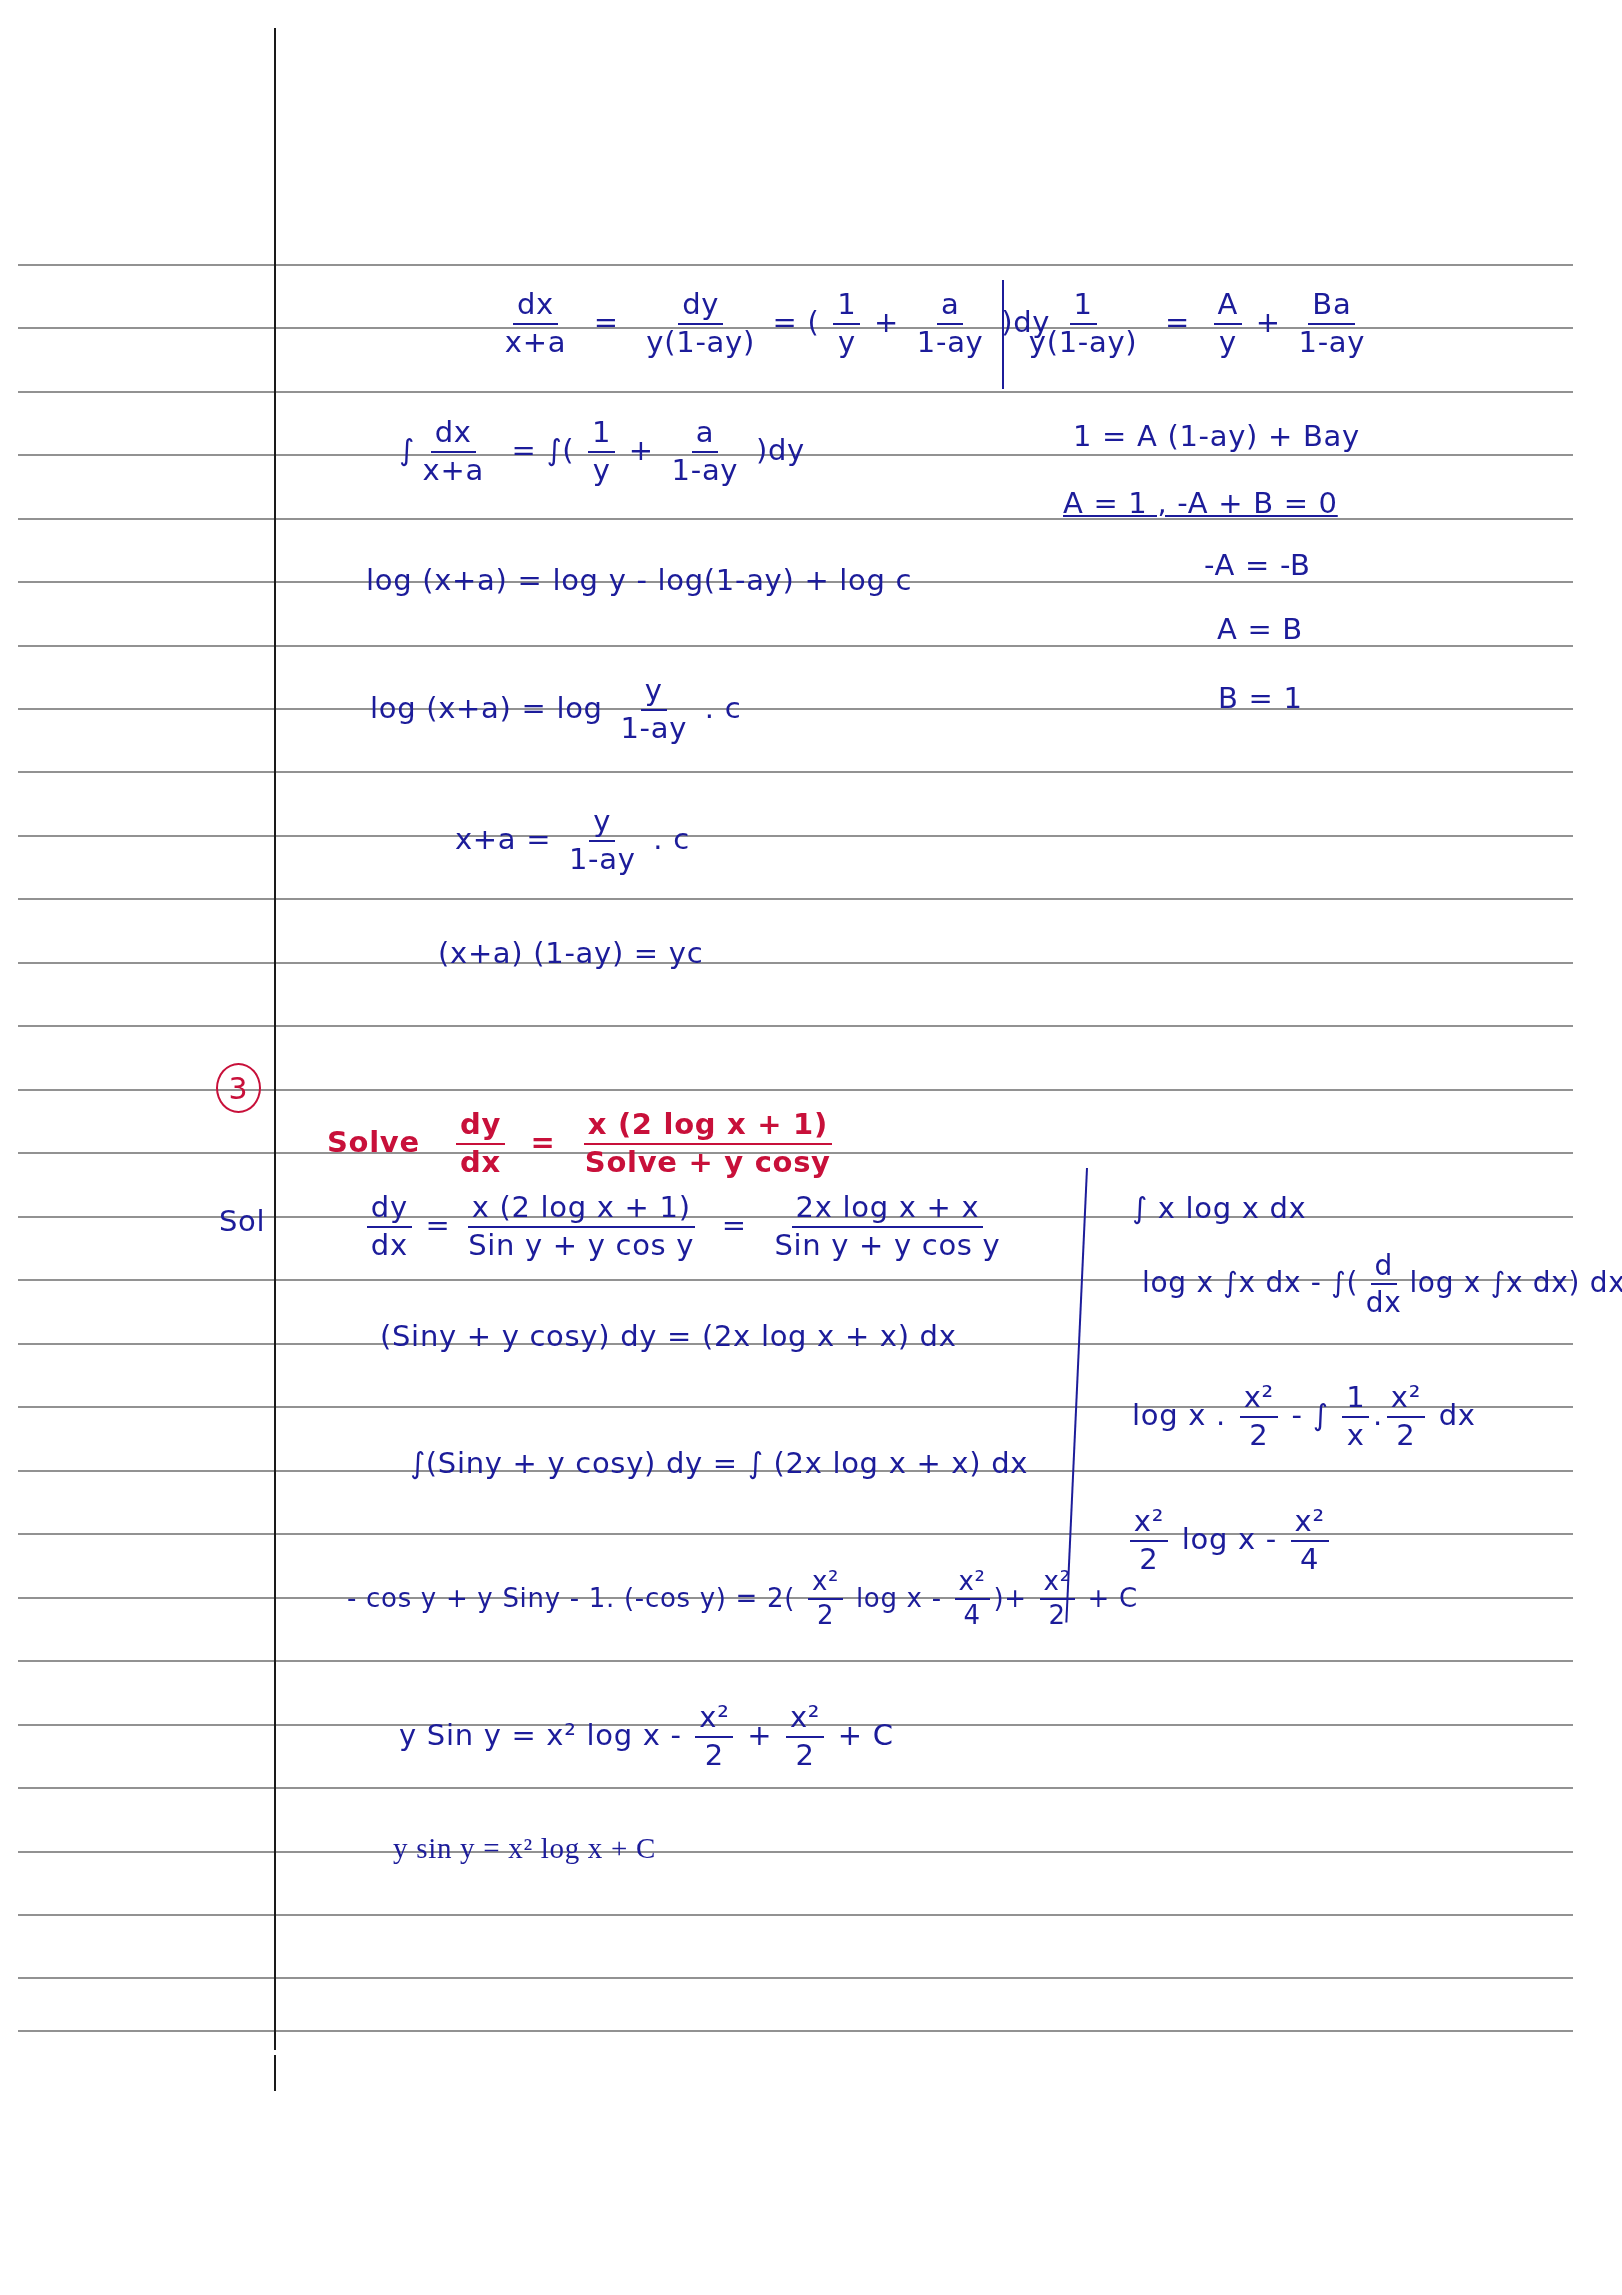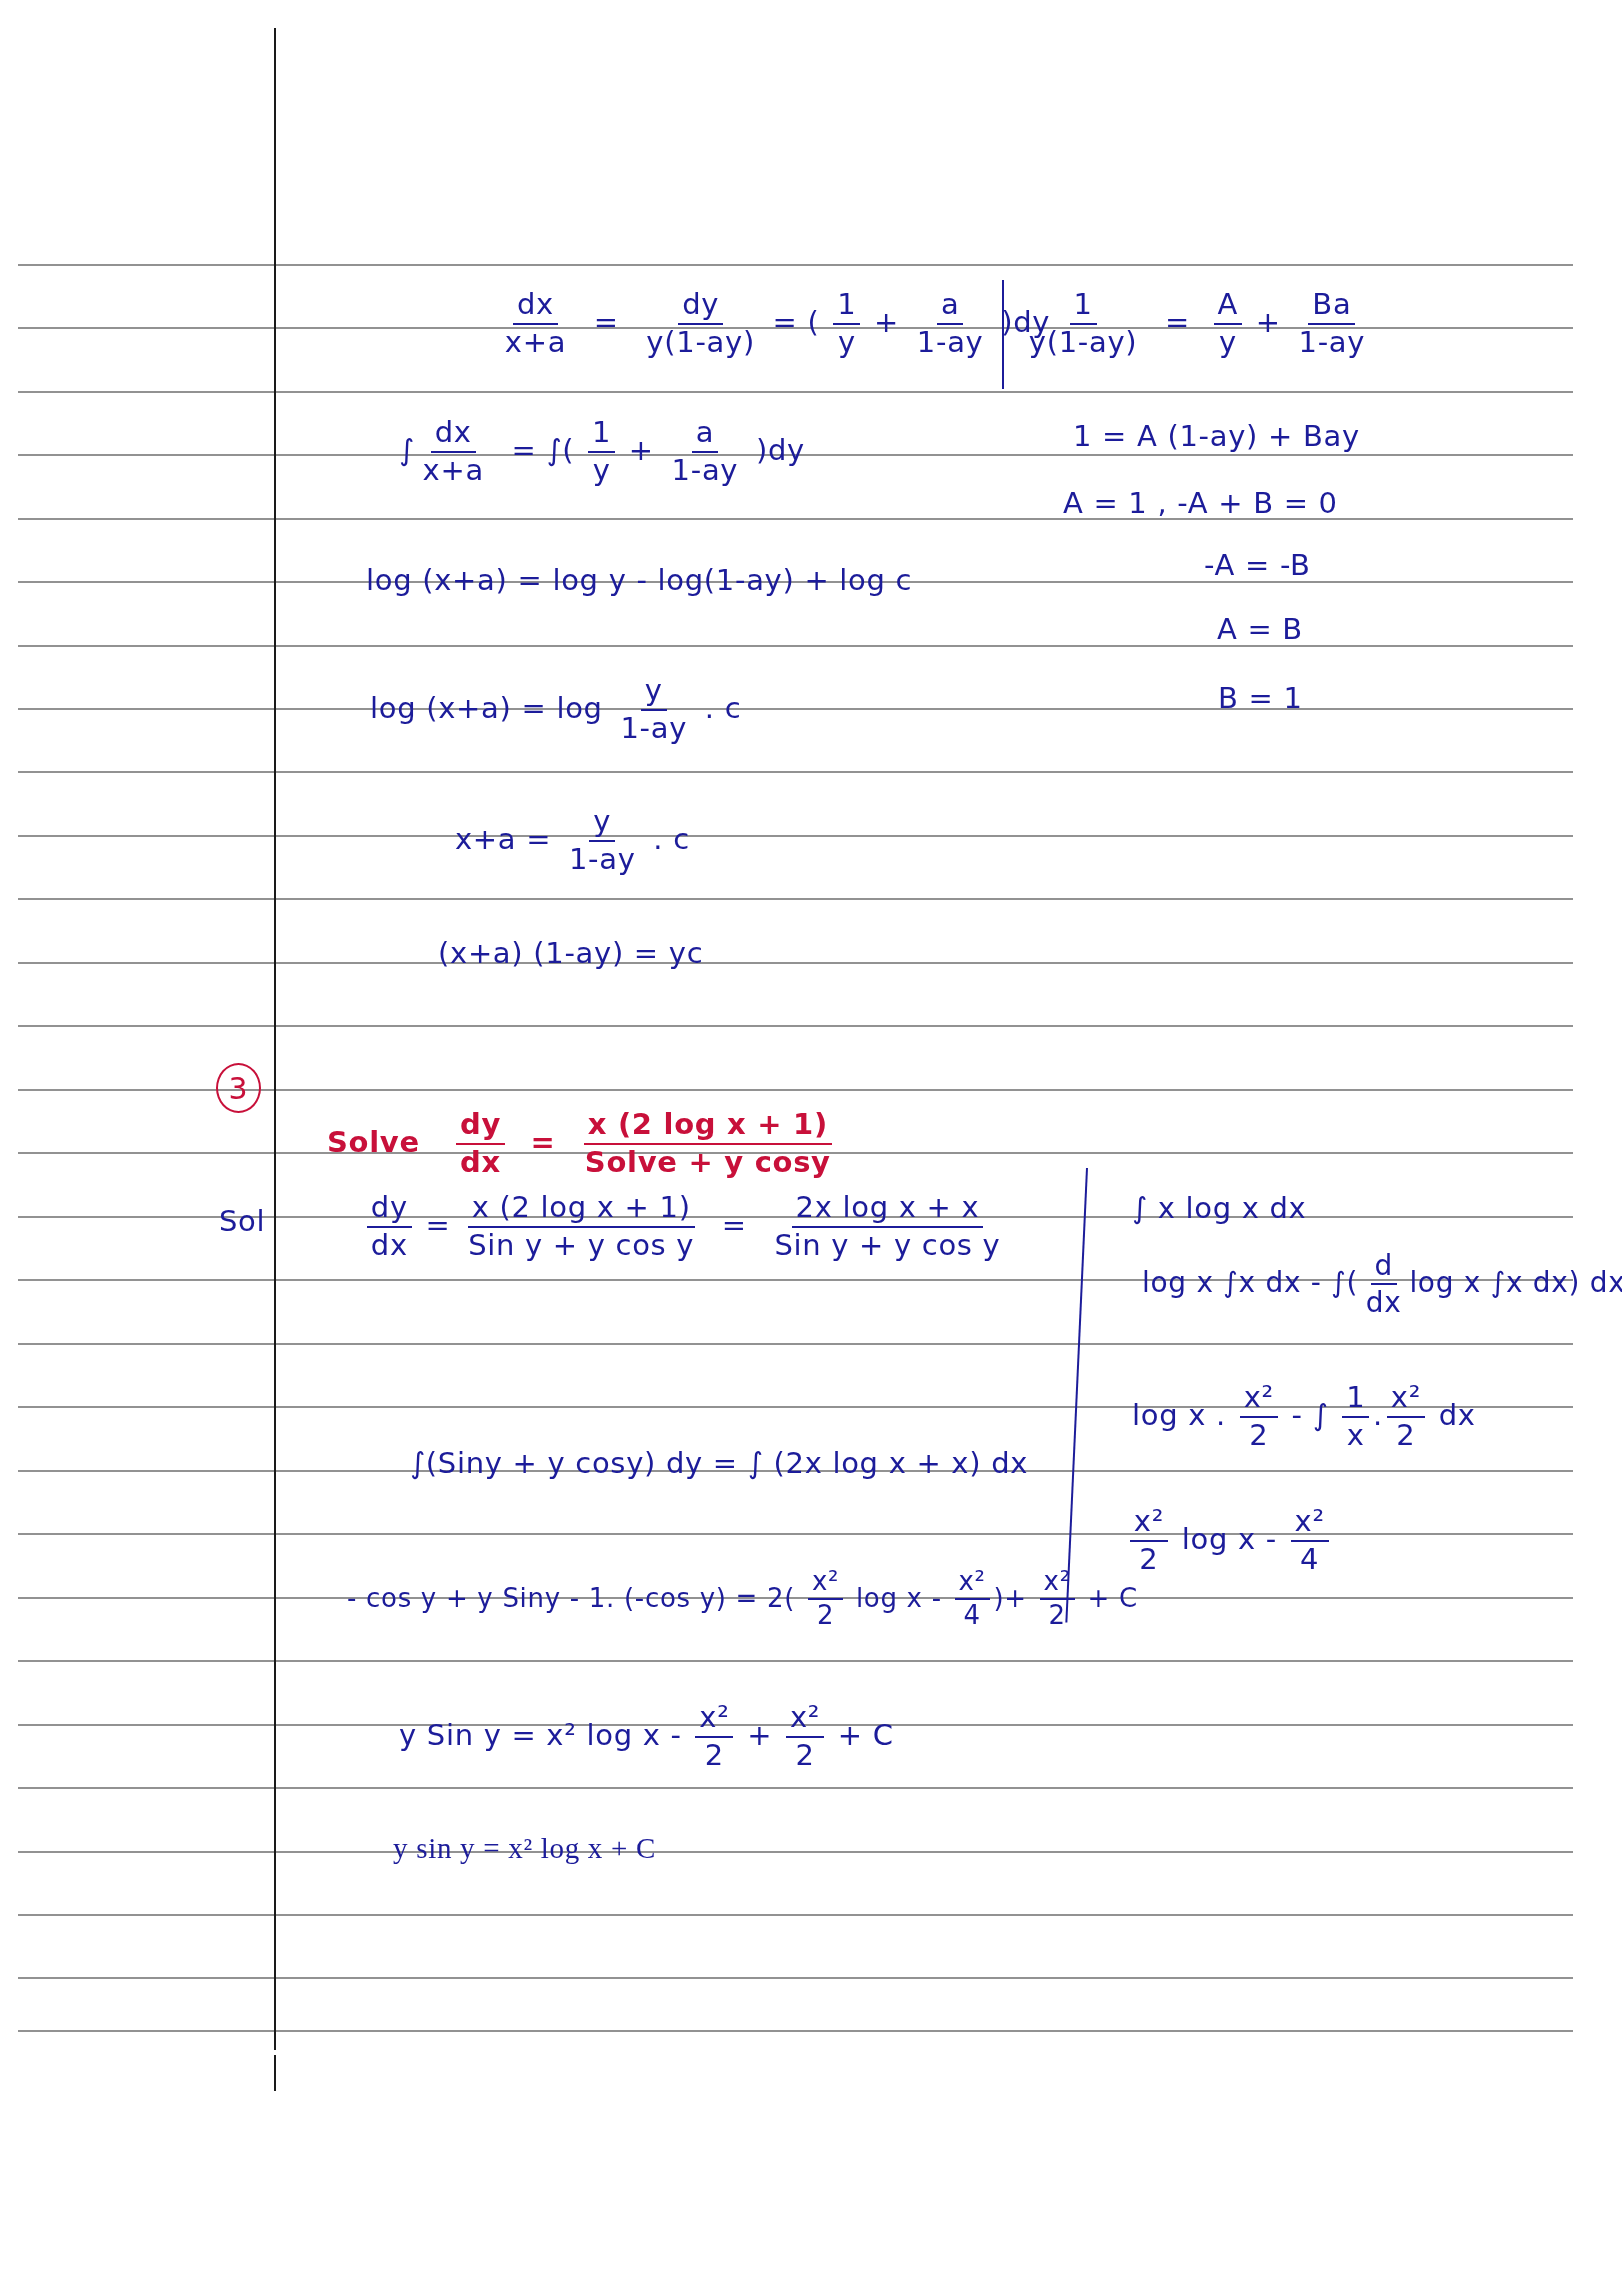--- a/index.html
+++ b/index.html
@@ -111,21 +111,21 @@
       </span>
     +
     <span class="frac">
         <span class="num">a</span>
         <span class="den">1-ay</span>
       </span>
     )<span>dy</span>
   </div>
 
   <div class="line ink" style="left:1073px; top:419px;">1  =  A (1-ay) + Bay</div>
-  <div class="line ink" style="left:1063px; top:486px;">A = 1 ,   -A + B = 0</div>
+  <div class="line ink" style="left:1063px; top:486px;text-decoration:underline;">A = 1 ,   -A + B = 0</div>
   <div class="line ink" style="left:1204px; top:548px;">-A = -B</div>
   <div class="line ink" style="left:1217px; top:612px;">A = B</div>
   <div class="line ink" style="left:1218px; top:681px;">B = 1</div>
 
   <div class="line ink" style="left:366px; top:563px;">log (x+a) = log y  -  log(1-ay) + log c</div>
 
   <div class="line ink" style="left:370px; top:674px;">
     <span>log (x+a)  =  log</span>
     <span class="frac">
         <span class="num">y</span>
@@ -174,20 +174,21 @@
         <span class="num">x (2 log x + 1)</span>
         <span class="den">Sin y + y cos y</span>
       </span>
     &nbsp;=&nbsp;
     <span class="frac">
         <span class="num">2x log x + x</span>
         <span class="den">Sin y + y cos y</span>
       </span>
   </div>
 
+  <div class="line ink" style="left:380px; top:1319px;">(Siny + y cosy) dy  = (2x log x + x) dx</div>
   <div class="line ink" style="left:370px; top:1446px;margin-left:40px;">∫(Siny + y cosy) dy  =  ∫ (2x log x + x) dx</div>
 
   <div class="line ink" style="left:347px; top:1567px; font-size:26px;">
     <span>- cos y + y Siny - 1. (-cos y) = 2</span>(
     <span class="frac">
         <span class="num">x²</span>
         <span class="den">2</span>
       </span>
     <span>log x -</span>
     <span class="frac">

